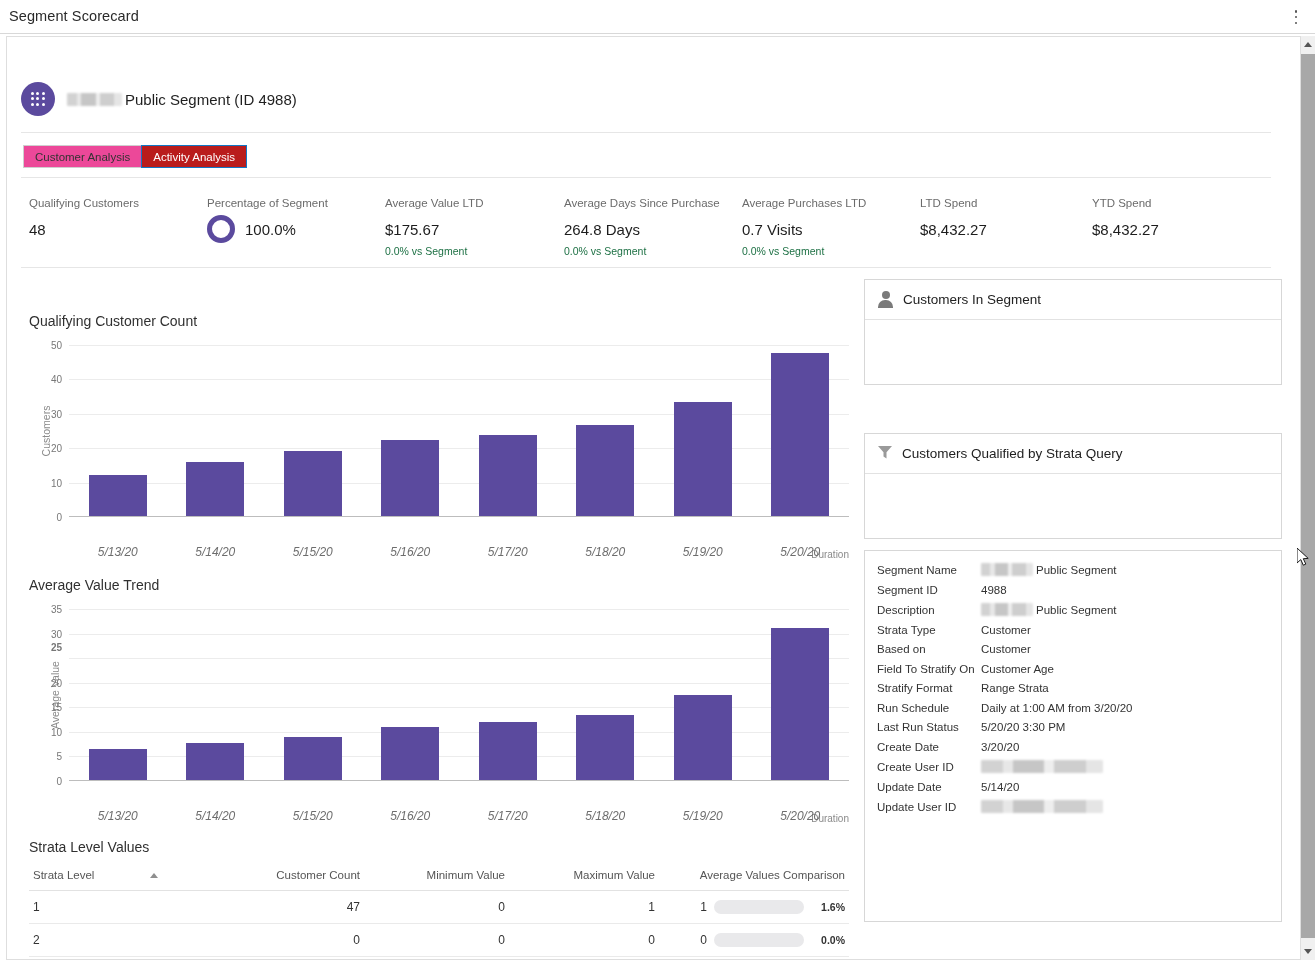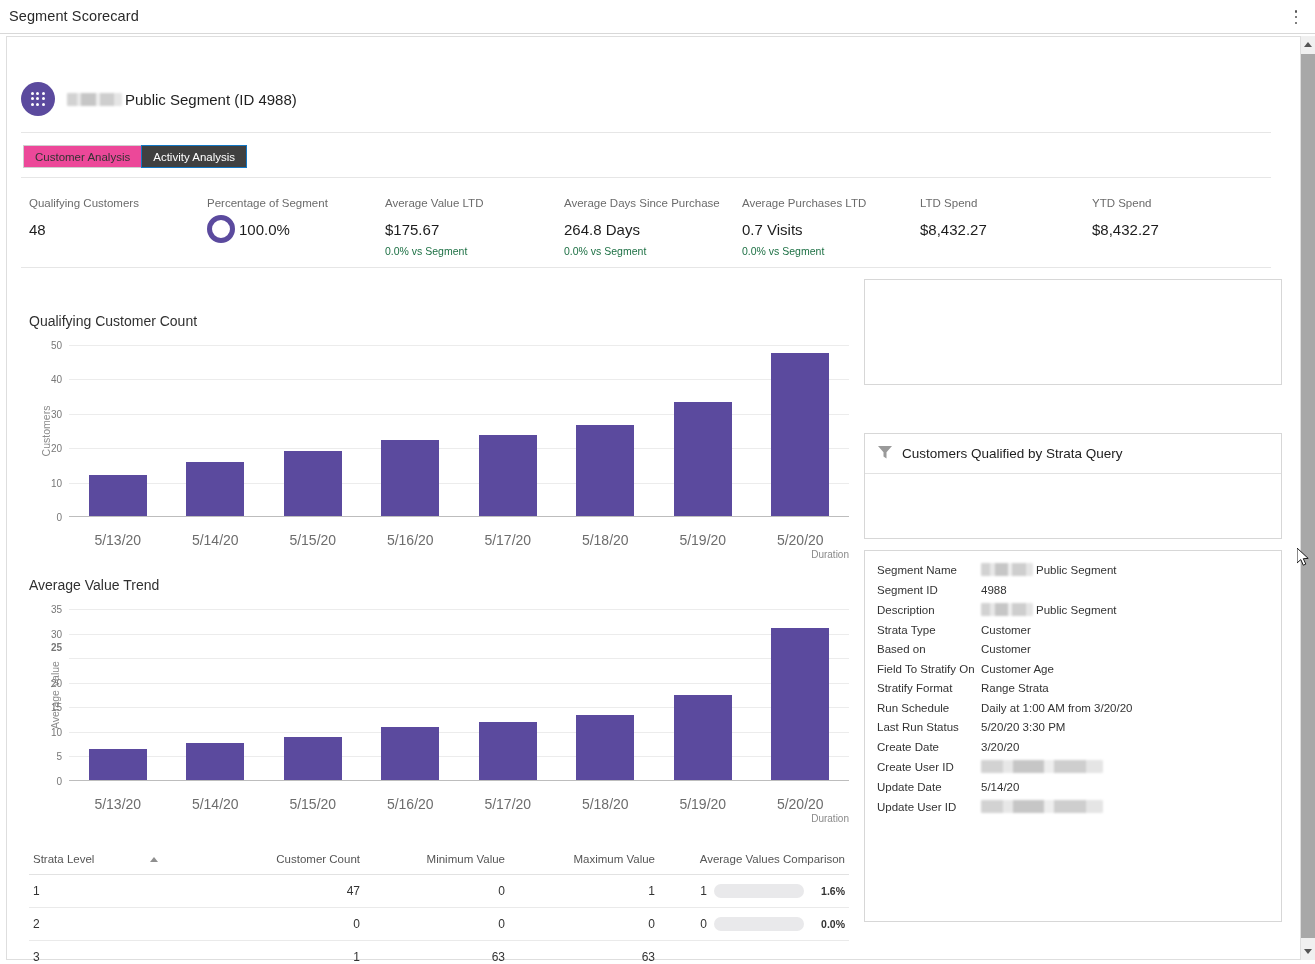--- a/index.html
+++ b/index.html
@@ -75,30 +75,30 @@
   }
   .hdr-rule { position:absolute; left:14px; top:95px; width:1250px; height:1px; background:#e6e6e6; }
 
   
   .tabs { position:absolute; left:16px; top:108px; display:flex; }
   .tab {
     height:23px; padding:0 11px; display:flex; align-items:center;
     font-size:11.5px; border:1px solid #cfcfcf; cursor:pointer; white-space:nowrap;
   }
   .tab.inactive { background:#ec4899; color:#333; border-right:none; }
-  .tab.active { background:#404040; color:#fff; border-color:#1277c4; }
+  .tab.active { background:#b91c1c; color:#fff; border-color:#1277c4; }
   .tabs-rule { position:absolute; left:14px; top:140px; width:1250px; height:1px; background:#e6e6e6; }
 
   
   .kpis { position:absolute; left:0; top:152px; width:1278px; height:76px; }
   .kpi { position:absolute; top:8px; }
   .kpi .lab { font-size:11.5px; color:#6b6b6b; white-space:nowrap; }
   .kpi .val { font-size:15px; color:#1d1d1d; margin-top:12px; white-space:nowrap; }
   .kpi .sub { font-size:10.5px; color:#1d7044; margin-top:7px; white-space:nowrap; }
-  .donutwrap { display:flex; align-items:center; gap:4px; margin-top:6px; }
+  .donutwrap { display:flex; align-items:center; gap:10px; margin-top:6px; }
   .donut {
     width:28px; height:28px; border-radius:50%;
     border:5px solid #5b4a9e; background:#fff;
   }
   .donutwrap .val { margin-top:0; font-size:15px; }
   .kpi-rule { position:absolute; left:14px; top:230px; width:1250px; height:1px; background:#e6e6e6; }
 
   
   .filters { position:absolute; left:22px; top:242px; display:flex; gap:13px; }
   .select {
@@ -117,22 +117,22 @@
     position:absolute; left:62px; top:10px; width:780px; height:172px;
     border-bottom:1px solid #bdbdbd;
   }
   .grid-line { position:absolute; left:0; width:780px; height:1px; background:#ececec; }
   .ytick {
     position:absolute; right:calc(100% + 7px); transform:translateY(-50%);
     font-size:10px; color:#777; white-space:nowrap;
   }
   .bar { position:absolute; bottom:0; background:#5b4a9e; }
   .xtick {
-    position:absolute; top:187px; transform:translateX(-50%);
-    font-size:14px; color:#6d6d6d; white-space:nowrap;
+    position:absolute; top:200px; transform:translateX(-50%);
+    font-size:12px; color:#6d6d6d; white-space:nowrap;font-style:italic;
   }
   .xaxis-label {
     position:absolute; top:204px; left:0; width:780px; text-align:right;
     font-size:10px; color:#8a8a8a;
   }
   .yaxis-label {
     position:absolute; left:-48px; top:50%;
     transform:translateY(-50%) rotate(-90deg); transform-origin:center;
     font-size:10.5px; color:#8a8a8a; white-space:nowrap;
   }
@@ -343,20 +343,21 @@
           <div class="bar" title="5/18/20: 13.2" style="left: 507.25px; width: 58px; height: 64.8686px; background: rgb(91, 74, 158);"></div>
           <div class="xtick" style="left: 536.25px;">5/18/20</div>
           <div class="bar" title="5/19/20: 17.2" style="left: 604.75px; width: 58px; height: 84.5257px; background: rgb(91, 74, 158);"></div>
           <div class="xtick" style="left: 633.75px;">5/19/20</div>
           <div class="bar" title="5/20/20: 31" style="left: 702.25px; width: 58px; height: 152.343px; background: rgb(91, 74, 158);"></div>
           <div class="xtick" style="left: 731.25px;">5/20/20</div>
         </div>
     </div>
 
     <div class="strata">
+      <div class="strata-title">Strata Level Values</div>
       <table class="strata-tbl">
         <thead>
           <tr>
             <th class="left" style="width:190px;">
               <span>Strata Level</span>
               <span class="sortarrow"></span>
             </th>
             <th style="width:145px;">Customer Count</th>
             <th style="width:145px;">Minimum Value</th>
             <th style="width:150px;">Maximum Value</th>
@@ -395,20 +396,27 @@
               <td>1</td>
               <td>63</td>
               <td>63</td>
               <td></td>
             </tr>
           </tbody>
       </table>
     </div>
 
     <div class="panel" style="top:242px; height:106px;">
+      <div class="panel-head">
+        <span class="icon-person">
+            <span class="h"></span>
+            <span class="b"></span>
+          </span>
+        <span class="ttl">Customers In Segment</span>
+      </div>
     </div>
 
     <div class="panel" style="top:396px; height:106px;">
       <div class="panel-head">
         <span>
           <svg width="16" height="16" viewBox="0 0 16 16">
               <polygon points="1,2 15,2 9.5,8.2 9.5,14.5 6.5,12.6 6.5,8.2" fill="#9a9a9a"></polygon>
             </svg>
         </span>
         <span class="ttl">Customers Qualified by Strata Query</span>

